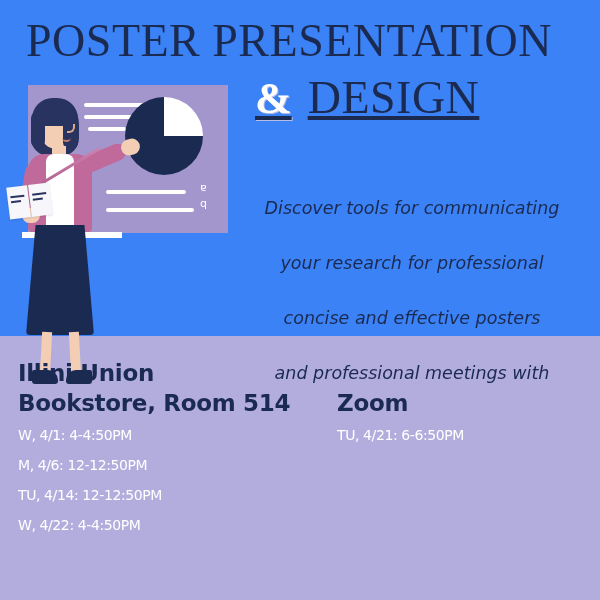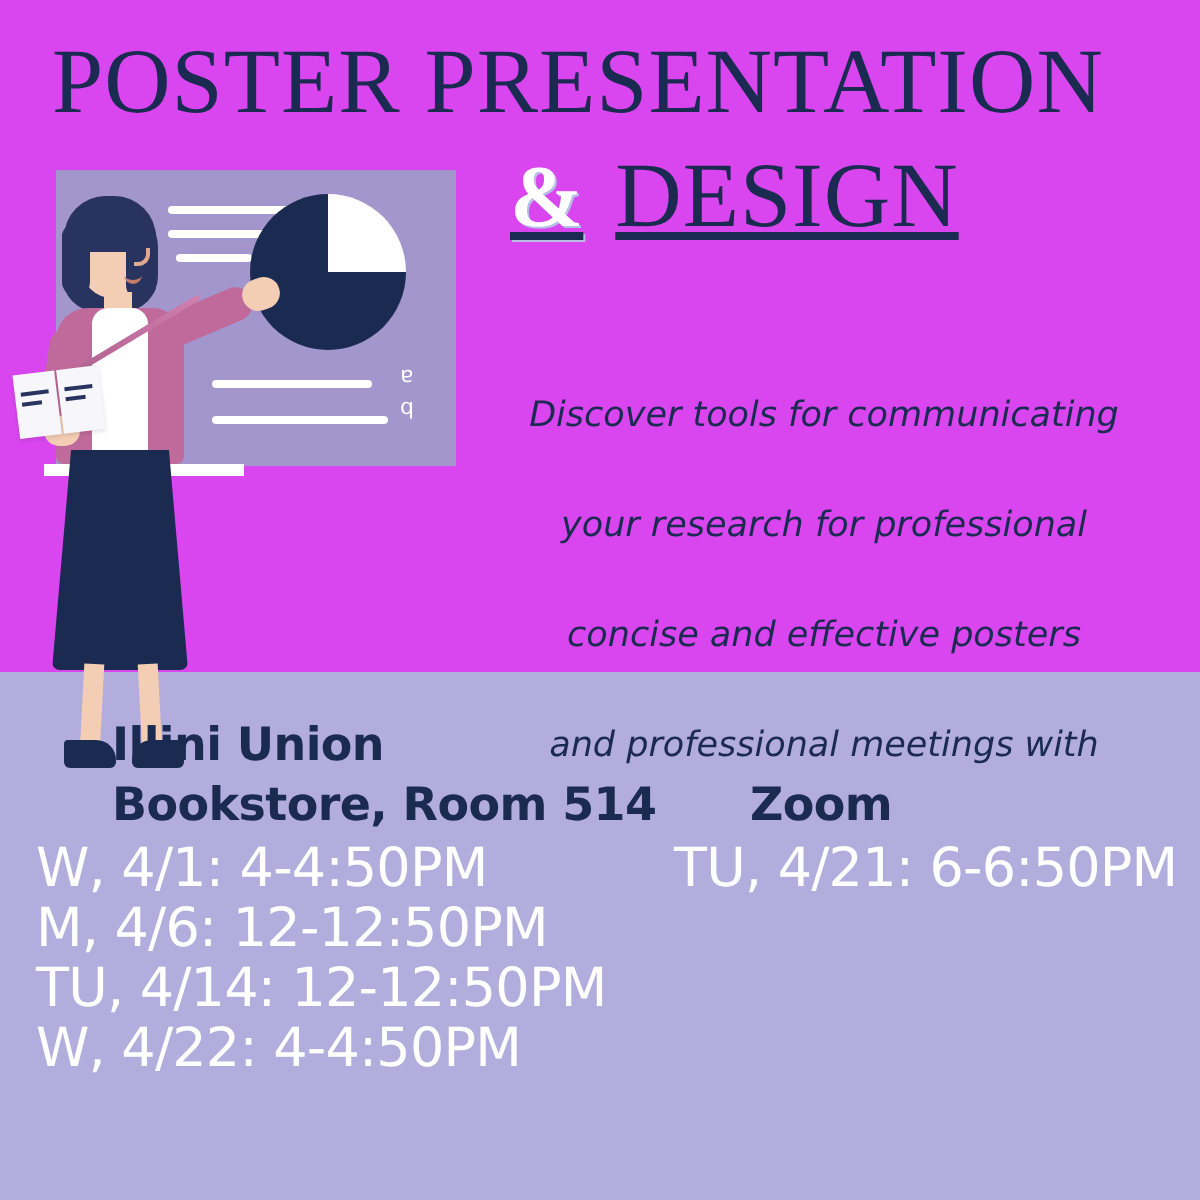--- a/index.html
+++ b/index.html
@@ -3,21 +3,21 @@
 <meta charset="utf-8">
 <style>
   html,body{margin:0;padding:0;}
   body{
     width:600px;height:600px;overflow:hidden;
     font-family:"Liberation Sans", sans-serif;
     background:#c7cdec;
   }
   #poster{
     position:relative;width:600px;height:600px;overflow:hidden;
-    background:#d946ef;
+    background:#3b82f6;
   }
   
   .band-bottom{
     position:absolute;left:0;top:336px;width:600px;height:264px;
     background:#b3addd;
   }
 
   
   .title-line1{
     position:absolute;left:26px;top:16px;width:560px;
@@ -101,28 +101,28 @@
   .w-book .pg{position:absolute;top:0;width:21px;height:32px;background:#f6f6fb;box-shadow:0 1px 2px rgba(0,0,0,.12);}
   .w-book .pg.l{left:0;}
   .w-book .pg.r{left:22px;}
   .w-book i{position:absolute;display:block;height:1.5px;background:#29335f;}
 
   
   .loc{
     position:absolute;
     font-family:"DejaVu Sans", sans-serif;
     font-weight:700;font-size:23px;line-height:30px;
-    color:#1b2a51;letter-spacing:-0.3px;margin-left:38px;
+    color:#1b2a51;letter-spacing:-0.3px;
   }
   .loc-left{left:18px;top:358px;width:310px;}
   .loc-right{left:337px;top:388px;width:250px;}
   .times{
     position:absolute;
     font-family:"DejaVu Sans", sans-serif;
-    font-size:27px;line-height:30px;color:#ffffff;font-weight:400;
+    font-size:14px;line-height:30px;color:#ffffff;font-weight:400;
     letter-spacing:-0.4px;
   }
   .times-left{left:18px;top:420px;width:320px;}
   .times-right{left:337px;top:420px;width:260px;}
   .times div{white-space:nowrap;}
 
   
   .footer{position:absolute;left:0;top:540px;width:600px;height:60px;}
 </style>
 </head>

